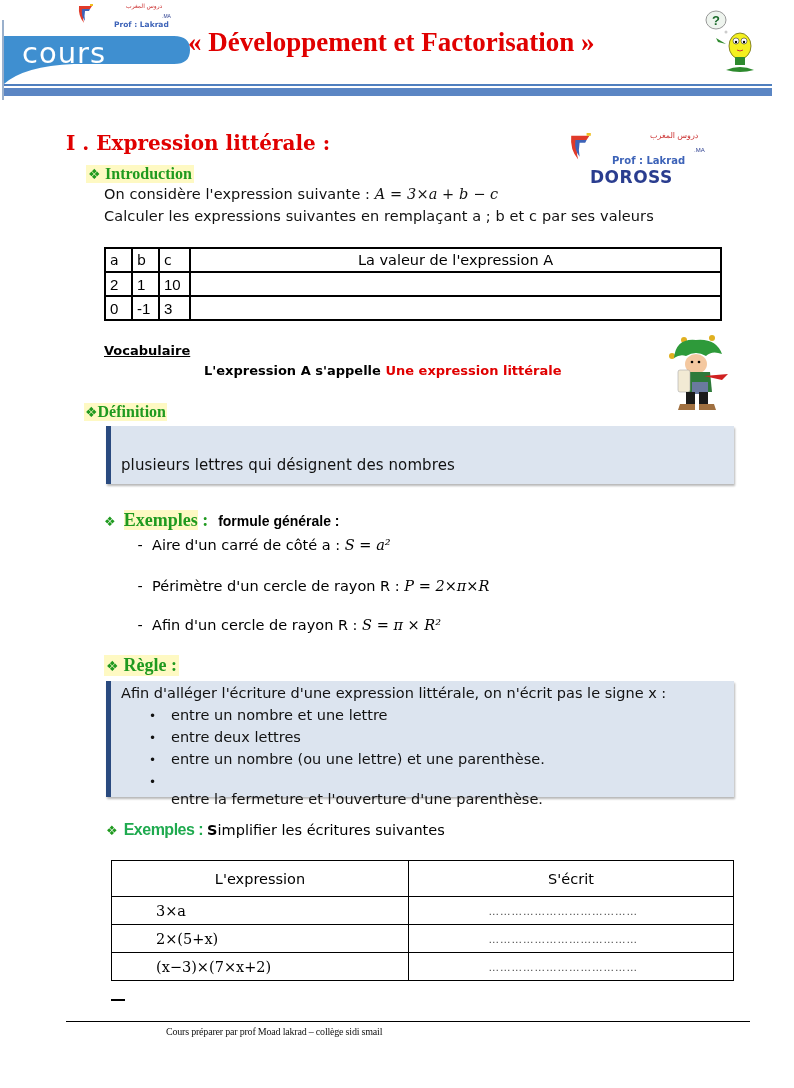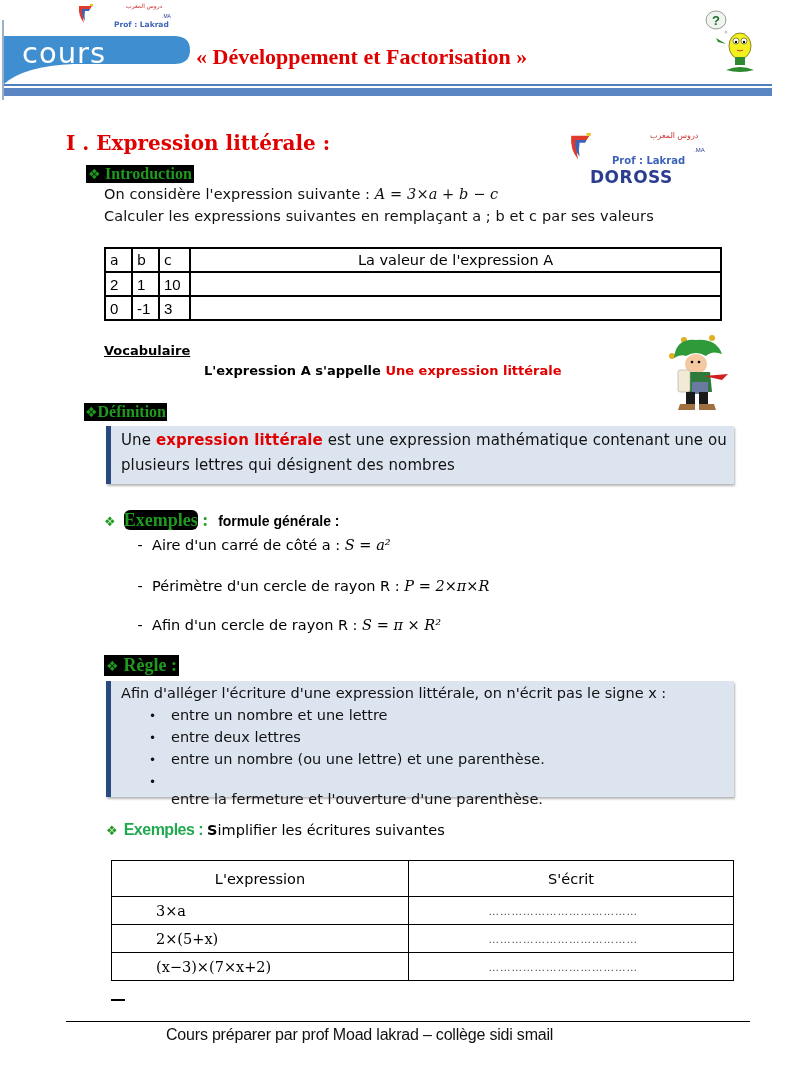--- a/index.html
+++ b/index.html
@@ -12,35 +12,35 @@
   .cours-banner svg { width: 100%; height: 100%; display: block; }
   .cours-text { position: absolute; left: 22px; top: 36px; font-family: "DejaVu Sans", sans-serif; font-size: 29px; color: #ffffff; letter-spacing: 1px; font-weight: normal; }
   .doross-top { position: absolute; left: 78px; top: 2px; width: 110px; height: 30px; }
   .doross-logo { position: relative; width: 100%; height: 100%; }
   .doross-swoosh { position: absolute; left: 0; top: 2px; width: 16px; height: 20px; }
   .doross-arabic { position: absolute; left: 48px; top: 0; font-size: 6px; color: #cc3333; }
   .doross-word { position: absolute; left: 14px; top: 5px; font-family: "DejaVu Sans", sans-serif; font-weight: bold; font-size: 12px; color: #2a3d8f; letter-spacing: 0.5px; margin-top: 28px; }
   .doross-ma { position: absolute; left: 84px; top: 11px; font-size: 5px; color: #2a3d8f; }
   .doross-prof { position: absolute; left: 16px; top: 18px; font-family: "DejaVu Sans", sans-serif; font-weight: bold; font-size: 7.5px; color: #3d63b8; padding-left: 20px; }
 
-  .main-title { position: absolute; left: 196px; top: 27px; font-family: "Liberation Serif", serif; font-weight: bold; font-size: 22px; color: #e00000; white-space: nowrap; margin-top: 17px; }
+  .main-title { position: absolute; left: 188px; top: 27px; font-family: "Liberation Serif", serif; font-weight: bold; font-size: 27px; color: #e00000; white-space: nowrap; }
   .mascot-top { position: absolute; left: 704px; top: 8px; width: 70px; height: 68px; }
   .hdr-rule1 { position: absolute; left: 4px; top: 84px; width: 768px; height: 2px; background: #4f7fbf; }
   .hdr-rule2 { position: absolute; left: 4px; top: 88px; width: 768px; height: 8px; background: #5b86c4; }
 
   
   .sec-title { position: absolute; left: 66px; top: 131px; font-family: "DejaVu Serif", serif; font-weight: bold; font-size: 20px; color: #e00000; white-space: nowrap; }
   .doross-mid { position: absolute; left: 568px; top: 131px; width: 160px; height: 38px; }
   .doross-mid .doross-swoosh { width: 26px; height: 28px; left: 0; top: 2px; }
   .doross-mid .doross-arabic { left: 82px; top: 0; font-size: 8px; }
   .doross-mid .doross-word { left: 22px; top: 8px; font-size: 17px; }
   .doross-mid .doross-ma { left: 126px; top: 16px; font-size: 6px; }
   .doross-mid .doross-prof { left: 24px; top: 24px; font-size: 10px; }
 
-  .hl { background: #000000; }
+  .hl { background: #fef9c3; }
   .green-h { font-family: "Liberation Serif", serif; font-weight: bold; color: #1f9a1f; }
   .diamond { color: #1f9a1f; font-size: 14px; }
 
   .intro-h { position: absolute; left: 86px; top: 165px; font-size: 16px; padding: 0 2px; white-space: nowrap; }
   .text-line { position: absolute; font-family: "DejaVu Sans", sans-serif; font-size: 14.5px; color: #111; white-space: nowrap; letter-spacing: 0.1px; }
   .math { font-family: "DejaVu Serif", serif; font-style: italic; }
 
   
   table.t1 { position: absolute; left: 104px; top: 247px; width: 618px; border-collapse: collapse; }
   table.t1 td { border: 2px solid #000; height: 24px; font-family: "DejaVu Sans", sans-serif; font-size: 14px; padding: 0 4px; }
@@ -56,21 +56,21 @@
 
   .def-h { position: absolute; left: 84px; top: 403px; font-size: 16px; padding: 0 1px; white-space: nowrap; }
 
   .box { position: absolute; background: #dce4ef; border-left: 5px solid #2a4a7f; box-shadow: 1px 2px 2px #b8b8b8; }
   .box1 { left: 106px; top: 426px; width: 628px; height: 58px; }
   .box1 .bl { position: absolute; left: 10px; font-family: "DejaVu Sans", sans-serif; font-size: 15px; color: #111; white-space: nowrap; letter-spacing: 0.1px; }
   .red-word { color: #e00000; font-weight: bold; }
 
   .ex-h { position: absolute; left: 104px; top: 510px; white-space: nowrap; }
   .ex-h .diamond { font-size: 13px; margin-right: 8px; }
-  .ex-h .green-h { font-size: 18px; border-radius: 6px; }
+  .ex-h .green-h { font-size: 18px; }
   .ex-h .colon { font-family: "Liberation Serif", serif; font-weight: bold; font-size: 18px; color: #1f9a1f; }
   .ex-h .formule { font-family: "Liberation Sans", sans-serif; font-weight: bold; font-size: 14px; margin-left: 10px; }
 
   .dash-item { position: absolute; left: 128px; font-family: "DejaVu Sans", sans-serif; font-size: 14.5px; white-space: nowrap; text-align: center; }
   .dash-item .dash { display: inline-block; width: 24px; }
 
   .regle-h { position: absolute; left: 104px; top: 655px; font-size: 18px; padding: 0 2px; white-space: nowrap; }
 
   .box2 { left: 106px; top: 681px; width: 628px; height: 116px; }
   .box2 .bl { position: absolute; font-family: "DejaVu Sans", sans-serif; font-size: 14.5px; color: #111; white-space: nowrap; }
@@ -84,21 +84,21 @@
   table.t2 { position: absolute; left: 111px; top: 860px; width: 623px; border-collapse: collapse; }
   table.t2 td { border: 1.5px solid #000; height: 28px; font-size: 14.5px; }
   table.t2 td.left { width: 297px; }
   table.t2 td.hdr { text-align: center; font-family: "DejaVu Sans", sans-serif; height: 36px; }
   table.t2 .expr { font-family: "DejaVu Serif", serif; padding-left: 44px; font-size: 14.5px; }
   table.t2 .dots { text-align: center; color: #444; font-size: 11px; letter-spacing: 0.5px; padding-right: 16px; }
 
   .corner-mark { position: absolute; left: 111px; top: 999px; width: 14px; height: 2px; background: #000; }
 
   .foot-rule { position: absolute; left: 66px; top: 1021px; width: 684px; height: 1px; background: #000; }
-  .footer { position: absolute; left: 166px; top: 1026px; font-family: Liberation Sans, sans-serif; font-size: 16px; color: #111; white-space: nowrap; letter-spacing: -0.2px; }
+  .footer { position: absolute; left: 166px; top: 1026px; font-family: Liberation Serif, serif; font-size: 10px; color: #111; white-space: nowrap; letter-spacing: -0.2px; }
 </style>
 </head>
 <body>
 
 <div class="hdr-left-rule"></div>
 
 <div class="doross-top">
   <div class="doross-logo">
     <svg class="doross-swoosh" viewBox="0 0 16 20">
       <path d="M1 2 L14 2 L12 5 L6 5 Q4 12 6 19 Q0 12 1 2 Z" fill="#e03a2a"></path>
@@ -215,23 +215,20 @@
     <path d="M14 72 L29 72 L29 78 L12 78 Z" fill="#a07040"></path>
     <path d="M33 72 L48 72 L50 78 L33 78 Z" fill="#a07040"></path>
   </svg>
 </div>
 
 <div class="def-h hl">
   <span class="diamond">❖</span><span class="green-h">Définition</span>
 </div>
 
 <div class="box box1">
-  <div class="bl" style="top:5px;">
-    <span>Une </span><span class="red-word">expression littérale</span><span> est une expression mathématique contenant une ou</span>
-  </div>
   <div class="bl" style="top:30px;">plusieurs lettres qui désignent des nombres</div>
 </div>
 
 <div class="ex-h">
   <span class="diamond">❖</span><span class="hl green-h">Exemples</span><span class="colon"> :</span><span class="formule">formule générale :</span>
 </div>
 
 <div class="dash-item" style="top:537px;">
   <span class="dash">-</span><span>Aire d'un carré de côté  a :  </span><span class="math">S = a²</span>
 </div>

